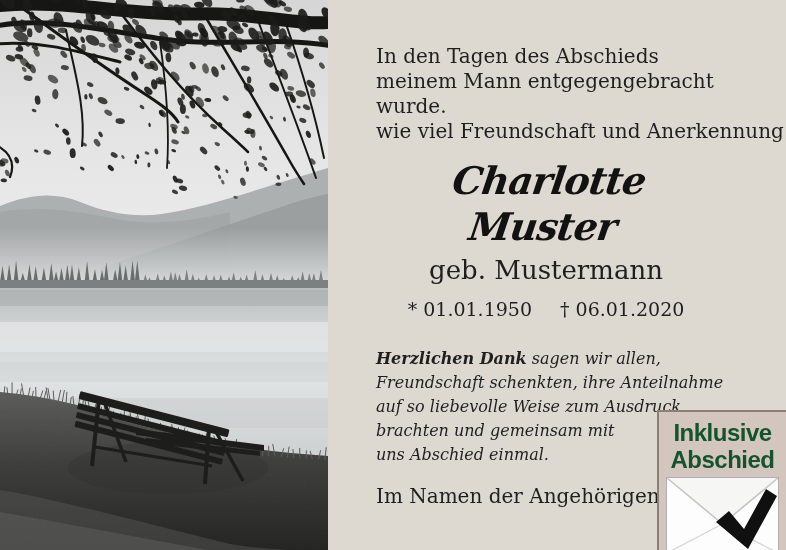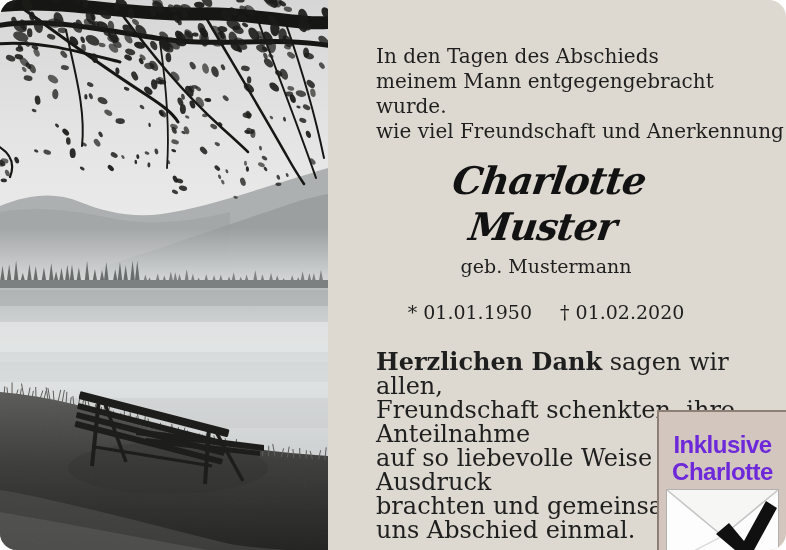--- a/index.html
+++ b/index.html
@@ -4,53 +4,52 @@
 <style>
   html,body{margin:0;padding:0;}
   .card{
     position:relative;
     width:786px;height:550px;
     background:#ded9d0;
     display:flex;
     overflow:hidden;
     font-family:"DejaVu Serif", serif;
     color:#1f1f1f;
-    border-radius:17px;
   }
   .photo{width:328px;height:550px;flex:none;position:relative;}
   .photo svg{display:block;width:328px;height:550px;}
   .panel{flex:1;padding:44px 0 0 48px;position:relative;}
   .intro div{font-size:20px;line-height:25px;}
   .name-block{width:340px;text-align:center;}
   .name{
     margin-top:14px;
     font-size:38px;font-weight:bold;font-style:italic;
     transform:skewX(-8deg);
     letter-spacing:-1px;
     line-height:46px;
     color:#121212;
   }
-  .maiden{font-size:19px;margin-top:5px;}
-  .dates{font-size:19px;margin-top:24px;display:flex;justify-content:center;gap:28px;}
+  .maiden{font-size:26px;margin-top:5px;}
+  .dates{font-size:19px;margin-top:13px;display:flex;justify-content:center;gap:28px;}
   .thanks{margin-top:27px;}
-  .thanks div{font-size:24px;line-height:24px;}
+  .thanks div{font-size:16px;line-height:24px;font-style:italic;}
   .closing{margin-top:17px;}
   .closing div{font-size:20px;line-height:24px;}
   .b{font-weight:bold;}
   .badge{
     position:absolute;right:0;bottom:0;
     width:129px;height:140px;
     background:#d3c6bf;
     border-top:2px solid #8e7f76;
     border-left:2px solid #8e7f76;
     box-sizing:border-box;
     text-align:center;
     font-family:"Liberation Sans", sans-serif;
   }
-  .badge-text{padding-top:19px;font-size:24px;font-weight:bold;line-height:27px;color:#6d28d9;letter-spacing:-0.5px;}
+  .badge-text{padding-top:7px;font-size:24px;font-weight:bold;line-height:27px;color:#14532d;letter-spacing:-0.5px;}
   .badge svg{display:block;margin:4px auto 0;}
 </style>
 </head>
 <body>
 
 <div class="card">
 
   <div class="photo">
     <svg viewBox="0 0 328 550">
       <defs>
@@ -549,21 +548,21 @@
       <div>In den Tagen des Abschieds</div>
       <div>meinem Mann entgegengebracht wurde.</div>
       <div>wie viel Freundschaft und Anerkennung</div>
     </div>
 
     <div class="name-block">
       <div class="name">Charlotte Muster</div>
       <div class="maiden">geb. Mustermann</div>
       <div class="dates">
         <span>* 01.01.1950</span>
-        <span>† 01.02.2020</span>
+        <span>† 06.01.2020</span>
       </div>
     </div>
 
     <div class="thanks">
       <div>
         <span class="b">Herzlichen Dank</span><span> sagen wir allen,</span>
       </div>
       <div>Freundschaft schenkten, ihre Anteilnahme</div>
       <div>auf so liebevolle Weise zum Ausdruck</div>
       <div>brachten und gemeinsam mit</div>
@@ -572,21 +571,21 @@
 
     <div class="closing">
       <div>Im Namen der Angehörigen</div>
 
     </div>
   </div>
 
   <div class="badge">
     <div class="badge-text">
       <div>Inklusive</div>
-      <div>Charlotte</div>
+      <div>Abschied</div>
     </div>
     <svg width="113" height="77" viewBox="0 0 113 77">
       <rect x="0.5" y="0.5" width="112" height="76" fill="#fdfdfd" stroke="#b0b0b0"></rect>
       <path d="M1,1 L56.5,47 L112,1" fill="#f6f6f5" stroke="#c5c5c5" stroke-width="1.6"></path>
       <path d="M1,76 L56.5,47 M112,76 L56.5,47" fill="none" stroke="#d6d6d6" stroke-width="1.3"></path>
       <path d="M50,45 L63,34 L78,52 L100,12 L111,19 L82,72 Z" fill="#101010"></path>
     </svg>
   </div>
 </div>
 

